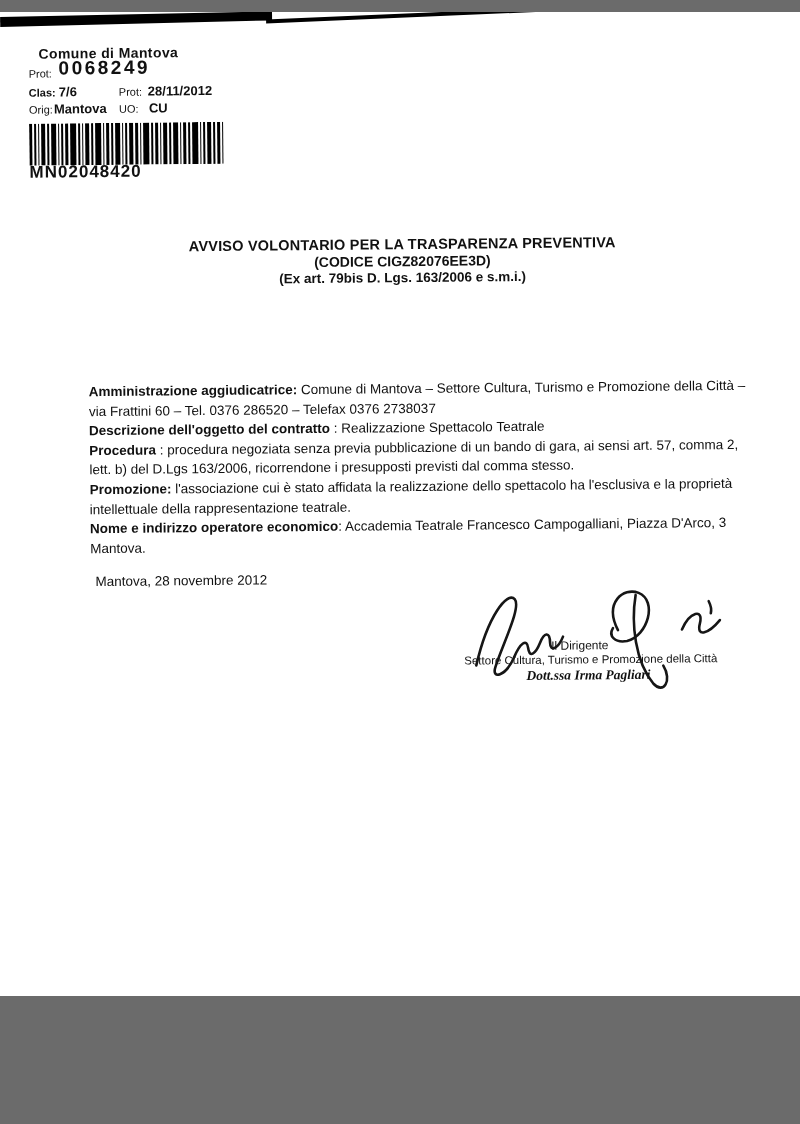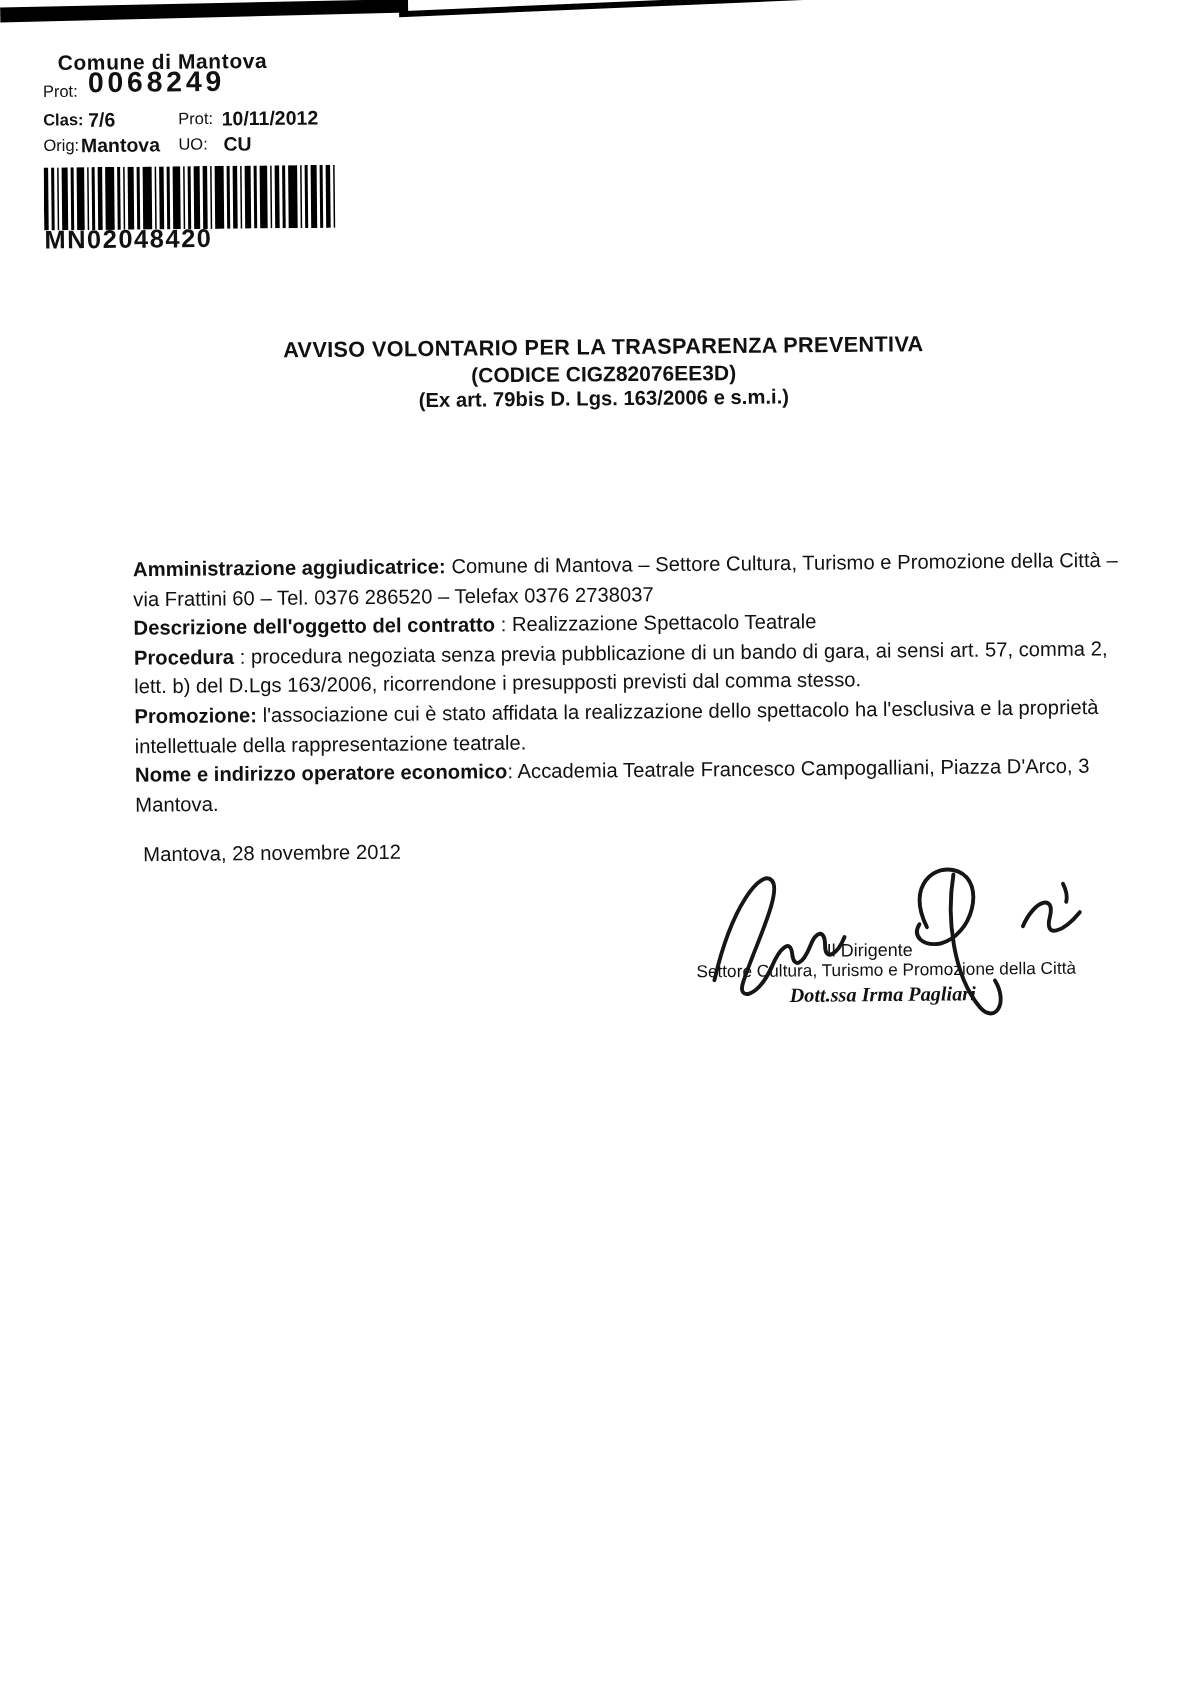--- a/index.html
+++ b/index.html
@@ -1,17 +1,17 @@
 <!DOCTYPE html>
 <html><head>
 <meta charset="utf-8">
 <style>
   html,body { margin:0; padding:0; background:#6b6b6b; }
   .page {
-    position:relative; width:800px; height:1124px; margin:0 auto;
+    position:relative; width:800px; height:984px; margin:12px auto;
     background:#ffffff; overflow:hidden; color:#111;
     font-family:"Liberation Sans", sans-serif;
   }
   .tilt { position:absolute; left:0; top:0; width:800px; height:1124px;
           transform:rotate(-0.55deg); transform-origin:0 0; }
 
   
   .artifact { position:absolute; left:0; top:0; width:800px; height:22px; }
 
   
@@ -66,21 +66,21 @@
 
     <div class="stamp">
       <span class="org">Comune di Mantova</span>
 
       <span class="lab prot-lab">Prot:</span>
       <span class="val prot-val">0068249</span>
 
       <span class="lab clas-lab">Clas:</span>
       <span class="val clas-val">7/6</span>
       <span class="lab data-lab">Prot:</span>
-      <span class="val data-val">10/11/2012</span>
+      <span class="val data-val">28/11/2012</span>
 
       <span class="lab orig-lab">Orig:</span>
       <span class="val orig-val">Mantova</span>
       <span class="lab uo-lab">UO:</span>
       <span class="val uo-val">CU</span>
 
       <svg class="barcode" viewBox="0 0 196 42" preserveAspectRatio="none">
         <g fill="#000">
           <rect x="0" width="3" height="42"></rect>
             <rect x="5" width="2" height="42"></rect>

